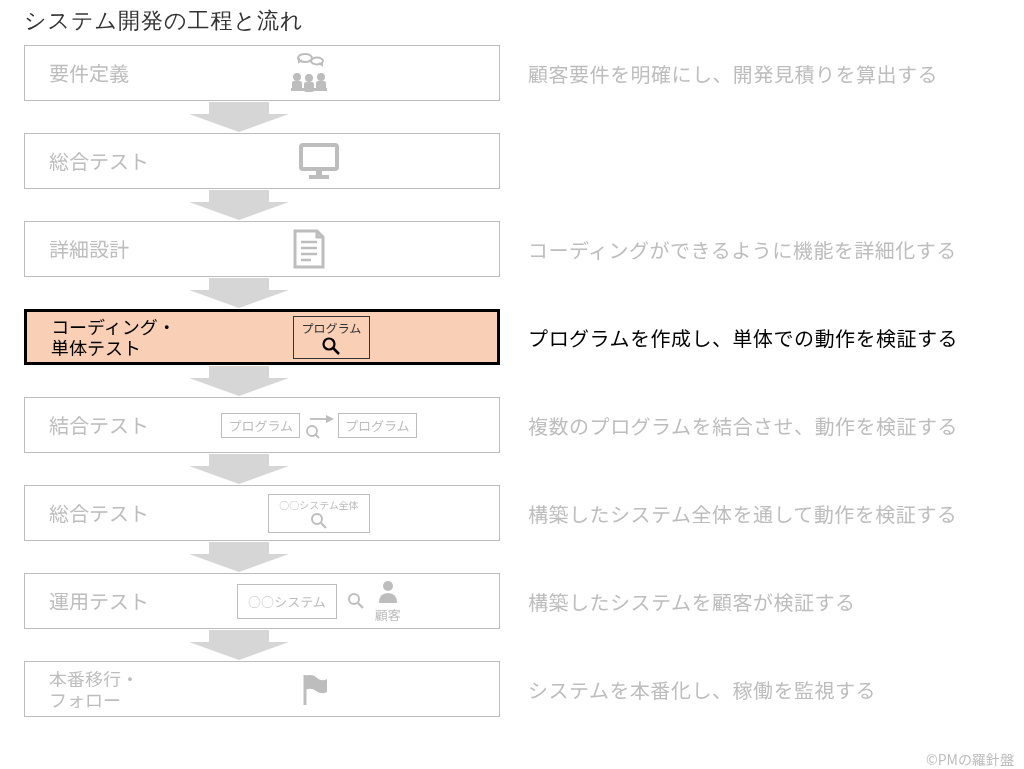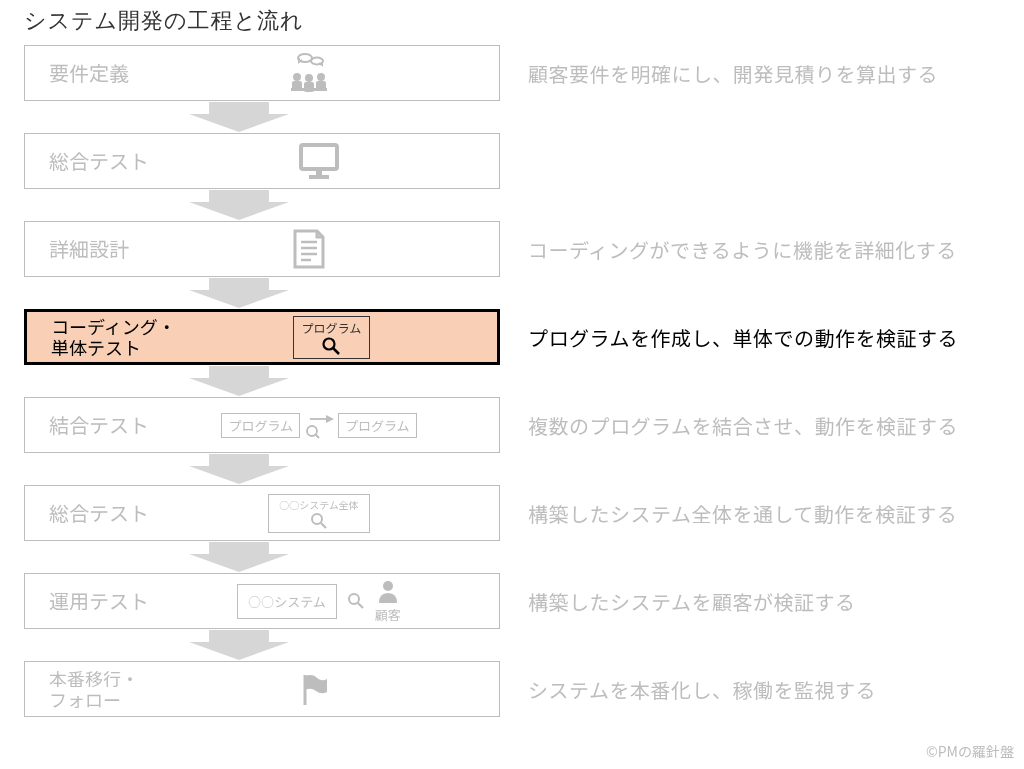--- a/index.html
+++ b/index.html
@@ -86,21 +86,21 @@
     font-size:13px;
     color:var(--gray);
     padding:2px 6px;
     display:flex;
     align-items:center;
     justify-content:center;
   }
   .footer{
     position:absolute;
     right:10px;
-    bottom:8px;
+    bottom:0;
     font-size:14px;
     color:var(--gray);
   }
 </style>
 </head>
 <body>
 
 <h1>システム開発の工程と流れ</h1>
 
 <div class="row">

